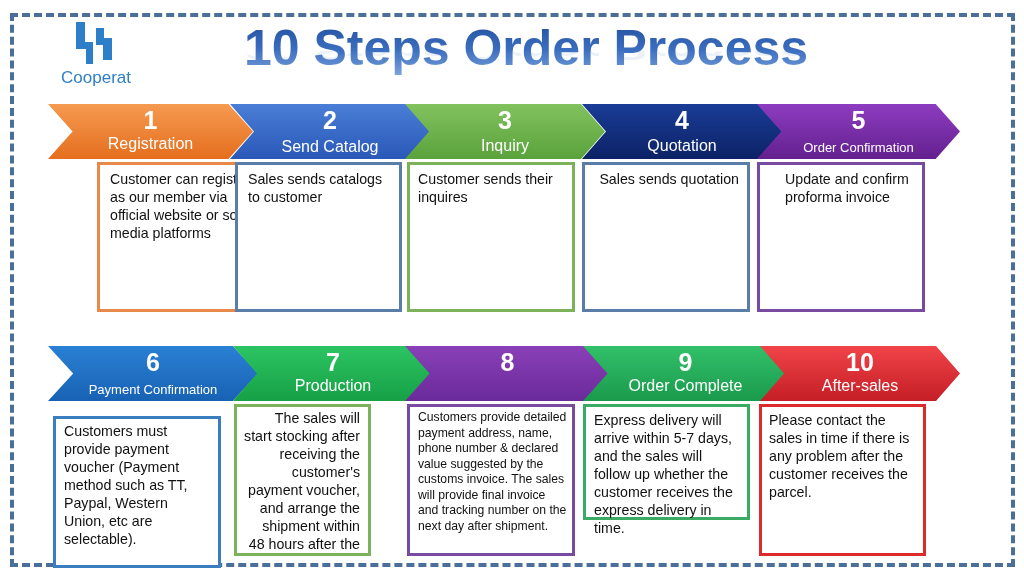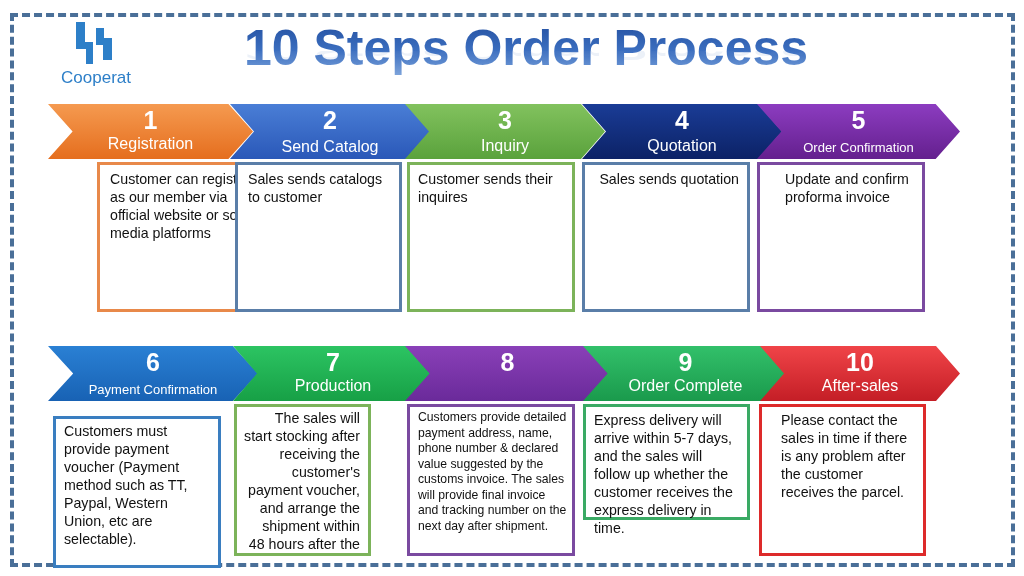--- a/index.html
+++ b/index.html
@@ -134,15 +134,15 @@
 </div>
 <div class="box" style="left:234px; top:404px; width:137px; height:152px; border-color:#7cb35a; padding-left:7px; padding-top:2px; overflow:hidden;text-align:right;">
   <span>The sales will start stocking after receiving the customer's payment voucher, and arrange the shipment within 48 hours after the payment is received.</span>
 </div>
 <div class="box dense" style="left:407px; top:404px; width:168px; height:152px; border-color:#7a4aa0;">
   <span>Customers provide detailed payment address, name, phone number &amp; declared value suggested by the customs invoice. The sales will provide final invoice and tracking number on the next day after shipment.</span>
 </div>
 <div class="box" style="left:583px; top:404px; width:167px; height:116px; border-color:#3aaa64; padding-left:8px; padding-top:4px;">
   <span>Express delivery will arrive within 5-7 days, and the sales will follow up whether the customer receives the express delivery in time.</span>
 </div>
-<div class="box" style="left:759px; top:404px; width:167px; height:152px; border-color:#dd2a2a; padding-left:19px; padding-top:4px;">
+<div class="box" style="left:759px; top:404px; width:167px; height:152px; border-color:#dd2a2a; padding-left:7px; padding-top:4px;">
   <span>Please contact the sales in time if there is any problem after the customer receives the parcel.</span>
 </div>
 
 </body></html>

